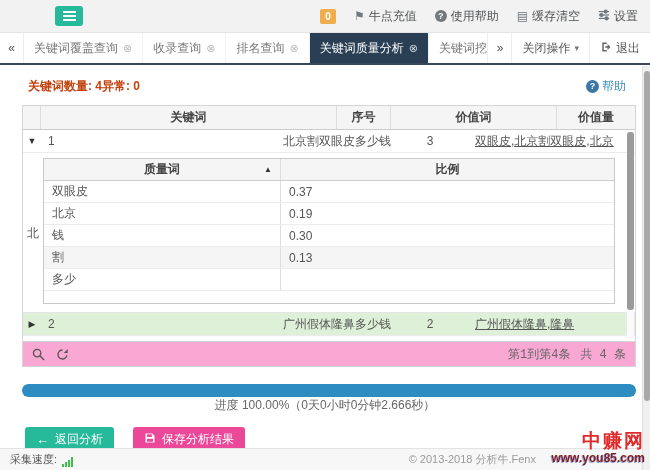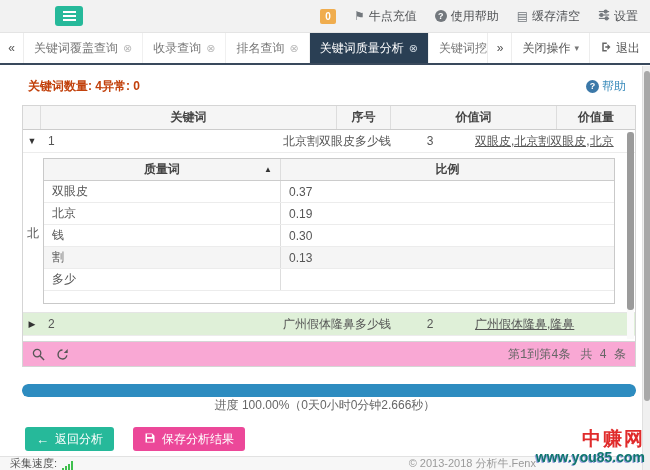--- a/index.html
+++ b/index.html
@@ -95,33 +95,33 @@
 
   
   .actions { margin:13px 0 0 25px; display:flex; gap:19px; }
   .btn { display:inline-flex; align-items:center; gap:6px; height:24px; padding:0 11px; border:none;
          border-radius:3px; color:#fff; font-size:12px; cursor:pointer; font-family:inherit; }
   .btn-back { background:#26b99a; }
   .btn-save { background:#ec4899; }
   .btn .arrow { font-size:13px; line-height:1; }
 
   
-  .footer { position:absolute; left:0; right:0; bottom:0; height:14px; background:#f7f7f7; border-top:1px solid #e2e2e2;
+  .footer { position:absolute; left:0; right:0; bottom:0; height:22px; background:#f7f7f7; border-top:1px solid #e2e2e2;
             display:flex; align-items:center; justify-content:space-between; padding:0 10px; font-size:11px; }
   .speed { display:flex; align-items:flex-end; gap:5px; color:#555; }
   .bars { display:flex; align-items:flex-end; gap:1px; height:10px; }
   .bars i { display:block; width:2px; background:#3fbf4e; }
   .bars i:nth-child(1){height:3px;} .bars i:nth-child(2){height:5px;}
   .bars i:nth-child(3){height:7px;} .bars i:nth-child(4){height:10px;}
   .copyright { color:#9a9a9a; margin-right:104px; }
 
   
   .watermark { position:absolute; right:5px; bottom:6px; text-align:right; line-height:1; z-index:10; }
   .wm-title { color:#e02b2b; font-size:19px; font-weight:bold; letter-spacing:2px; }
-  .wm-url { color:#0f766e; font-size:14px; font-weight:bold; margin-top:2px;
+  .wm-url { color:#7f1d1d; font-size:12px; font-weight:bold; margin-top:2px;
             text-shadow:-1px 1px 0 rgba(70,90,200,0.55); }
 
   
   .page-scrollbar { position:absolute; top:66px; right:0; bottom:0; width:8px; background:#f0f0f0; border-left:1px solid #e0e0e0; }
   .page-scrollbar .thumb { position:absolute; top:5px; left:1px; width:6px; height:330px; background:#a8a8a8; border-radius:3px; cursor:grab; }
 </style>
 </head>
 <body>
 
 <div class="app">

